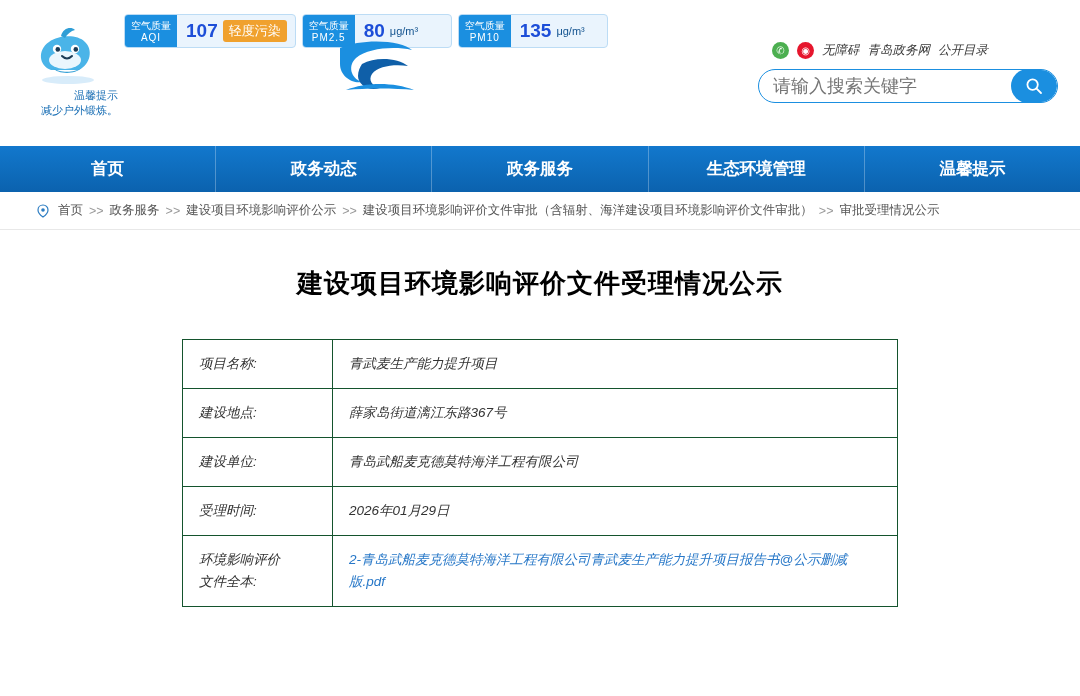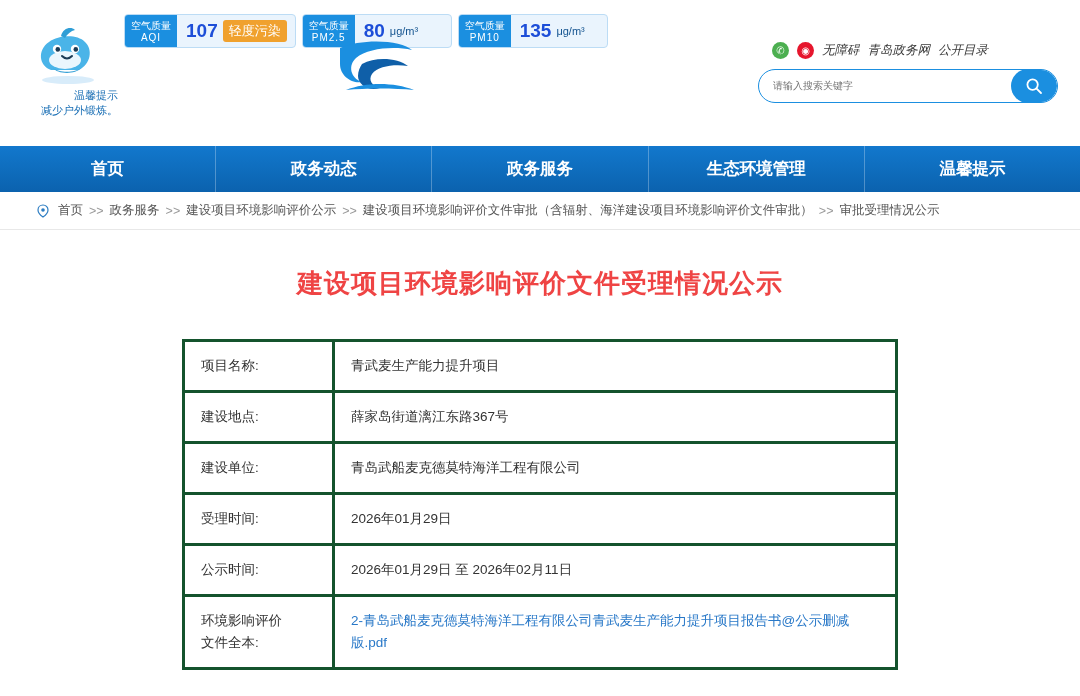--- a/index.html
+++ b/index.html
@@ -90,22 +90,22 @@
   }
   .ico-wechat { background: #4caf50; }
   .ico-weibo { background: #e6162d; }
   .searchbar {
     display: flex; align-items: center;
     border: 1px solid #1b8fe0; border-radius: 18px;
     height: 34px; background: #fff; overflow: hidden;
   }
   .searchbar input {
     flex: 1; border: none; outline: none; height: 100%;
-    padding: 0 14px; font-size: 10px; color: #1d4ed8;
-    font-family: Liberation Mono, monospace; background: transparent;
+    padding: 0 14px; font-size: 18px; color: #1d4ed8;
+    font-family: Liberation Serif, serif; background: transparent;
   }
   .search-btn {
     width: 46px; height: 34px; background: #1b8fe0;
     border: none; border-radius: 18px;
     display:flex; align-items:center; justify-content:center;
     cursor: pointer;
   }
 
   
   .nav {
@@ -127,32 +127,32 @@
     padding-left: 36px; font-size: 12.5px; color: #555;
     border-bottom: 1px solid #e8e8e8; background: #fff;
   }
   .crumb a { color: #555; text-decoration: none; }
   .crumb .sep { margin: 0 6px; color: #999; }
   .crumb-home-icon { margin-right: 8px; color:#2b7cc2; display:inline-flex; }
 
   
   .content { padding-top: 36px; }
   .doc-title {
-    text-align: center; font-size: 26px; color: #ef4444; font-weight: bold;
+    text-align: center; font-size: 26px; color: #000000; font-weight: bold;
     letter-spacing: 1px;
   }
   .tbl-wrap { margin: 38px auto 0 auto; width: 716px; }
   table.info {
     width: 100%; border-collapse: collapse;
     border: 1px solid #e2e2e2;
     font-size: 13.5px; color: #333;
   }
   table.info td {
-    border: 3px solid #14532d; padding: 13px 16px;
-    vertical-align: middle; line-height: 22px;
+    border: 1px solid #14532d; padding: 13px 16px;
+    vertical-align: middle; line-height: 22px; font-style: italic;
   }
   table.info td.k {
     width: 150px; color: #333;
   }
   table.info td.v { color: #333; }
   table.info a { color: #2878c8; text-decoration: none; }
   .k-two { line-height: 21px; }
 </style>
 </head>
 <body>
@@ -283,24 +283,20 @@
           </tr>
           <tr>
             <td class="k">建设单位:</td>
             <td class="v">青岛武船麦克德莫特海洋工程有限公司</td>
           </tr>
           <tr>
             <td class="k">受理时间:</td>
             <td class="v">2026年01月29日</td>
           </tr>
           <tr>
-            <td class="k">公示时间:</td>
-            <td class="v">2026年01月29日 至 2026年02月11日</td>
-          </tr>
-          <tr>
             <td class="k k-two" style="white-space:pre-line">环境影响评价
 文件全本:</td>
             <td class="v">
               <a href="#">2-青岛武船麦克德莫特海洋工程有限公司青武麦生产能力提升项目报告书@公示删减版.pdf</a>
             </td>
           </tr>
 
         </tbody>
       </table>
     </div>

